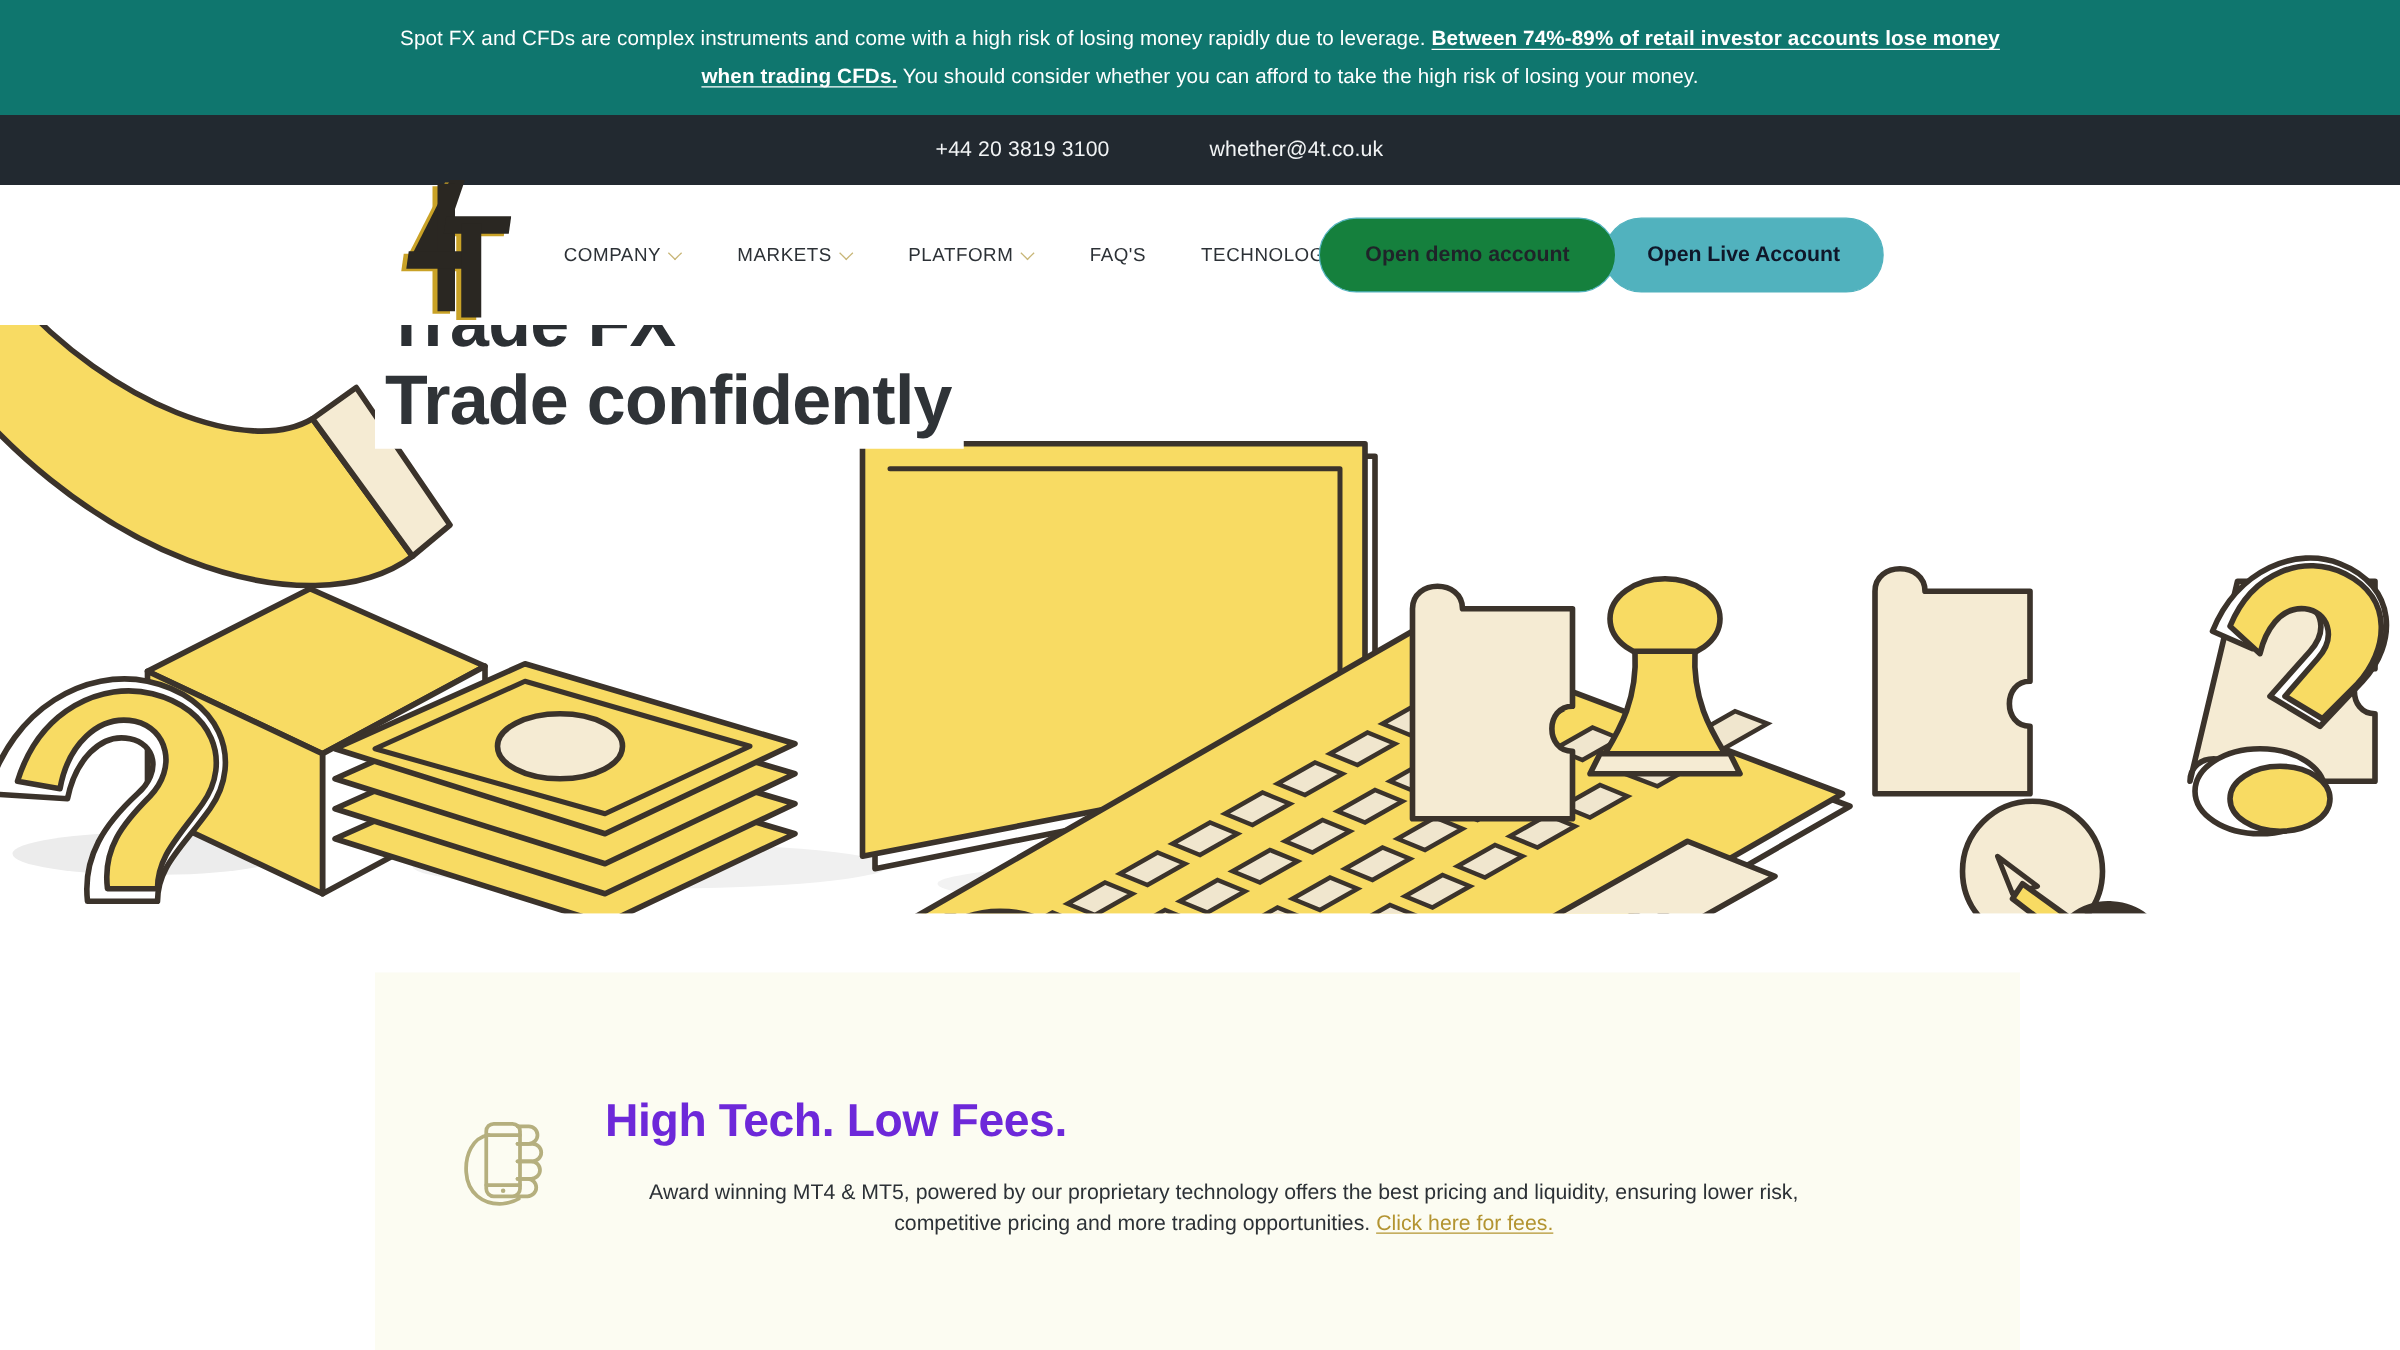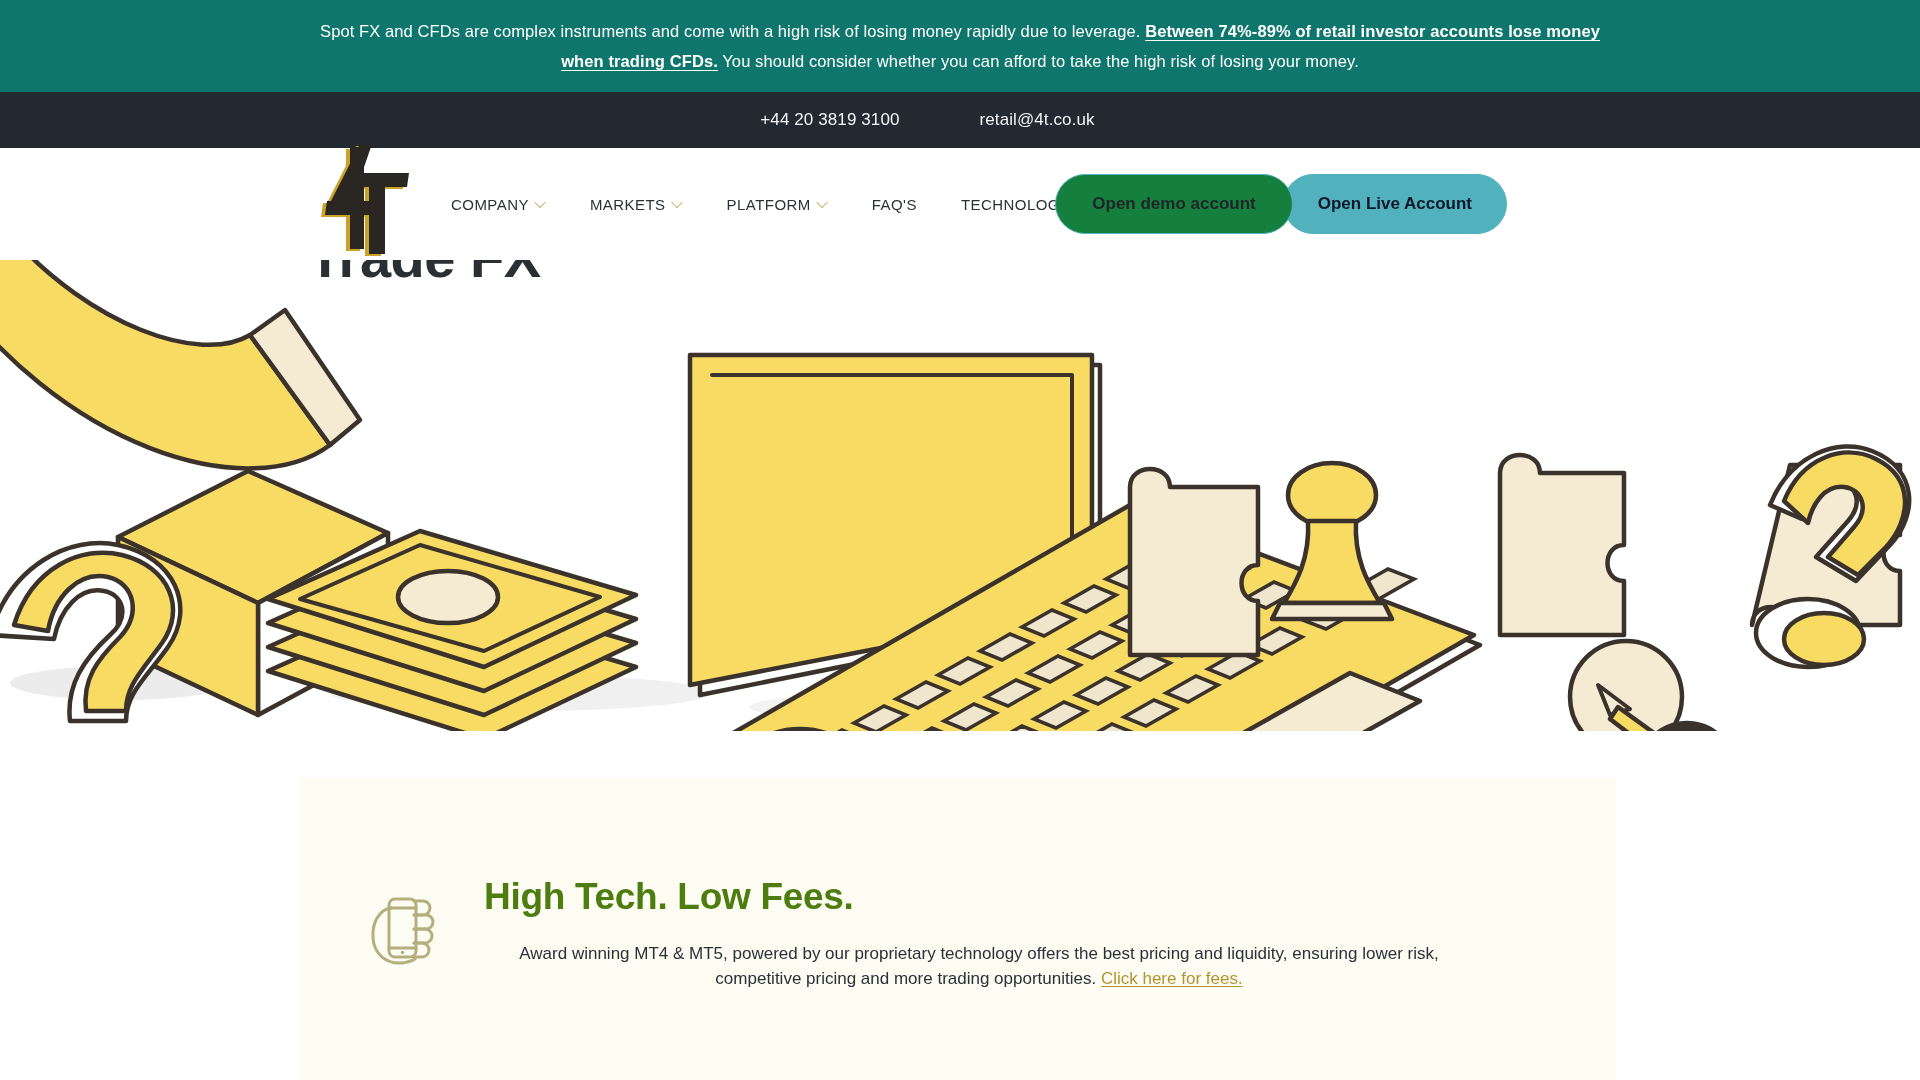--- a/index.html
+++ b/index.html
@@ -212,21 +212,21 @@
     padding-right: 120px;
   }
   .feature-icon {
     flex: 0 0 auto;
     width: 78px;
     height: 84px;
     margin-top: 14px;
   }
   .feature-text { flex: 1 1 auto; }
   .feature-title {
-    color: #4d7c0f;
+    color: #6d28d9;
     font-size: 37px;
     font-weight: 700;
     letter-spacing: -0.3px;
     line-height: 1.15;
     margin-bottom: 22px;
   }
   .feature-body {
     color: #2c3136;
     font-size: 17px;
     line-height: 25px;
@@ -242,21 +242,21 @@
 </style>
 </head>
 <body>
 
 <div class="risk-banner">
   <p><span>Spot FX and CFDs are complex instruments and come with a high risk of losing money rapidly due to leverage. </span><span class="risk-strong">Between 74%-89% of retail investor accounts lose money when trading CFDs.</span><span> You should consider whether you can afford to take the high risk of losing your money.</span></p>
 </div>
 
 <div class="contact-bar">
   <a href="#">+44 20 3819 3100</a>
-  <a href="#">retail@4t.co.uk</a>
+  <a href="#">whether@4t.co.uk</a>
 </div>
 
 <header class="site-header">
 
   <a class="logo" href="#">
     <svg viewBox="0 0 96 118" width="96" height="118">
       <g>
 
         <path d="M12 66 L43 5 L55 5 L34 66 Z" fill="#C9A227"></path>
         <path d="M33 66 L33 8 L47 8 L47 110 L33 110 Z" fill="#C9A227"></path>
@@ -465,20 +465,21 @@
       <path class="cr" d="M1612 684 C 1580 700 1554 716 1540 732 L 1560 760 C 1582 744 1606 730 1628 722 Z"></path>
       <path class="yl" d="M1524 724 C 1508 726 1498 740 1506 752 C 1514 764 1540 764 1556 752 Z"></path>
     </g>
 
     <path class="cr" d="M1758 640 C 1758 620 1792 620 1792 640 L 1840 640 L 1840 688 C 1822 688 1822 716 1840 716 L 1840 746 L 1758 746 Z"></path>
 
   </svg>
 
   <div class="hero-copy">
     <div><span class="hero-eyebrow">Trade FX</span></div>
+    <div><h1 class="hero-title">Trade confidently</h1></div>
   </div>
 </section>
 
 <section class="feature-wrap">
   <div class="feature-card">
     <div class="feature-row">
 
       <div class="feature-icon">
         <svg viewBox="0 0 78 84" width="78" height="84">
           <g fill="none" stroke="#B5AF7E" stroke-width="3" stroke-linecap="round" stroke-linejoin="round">

